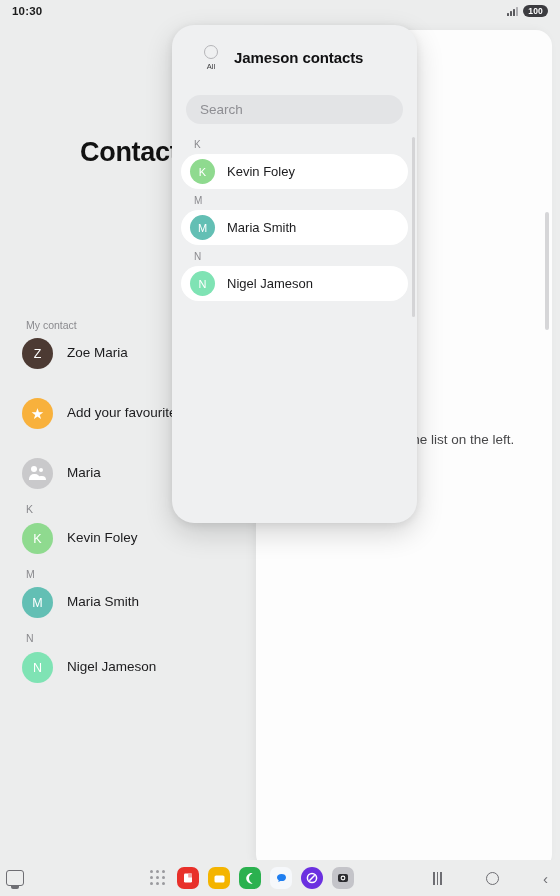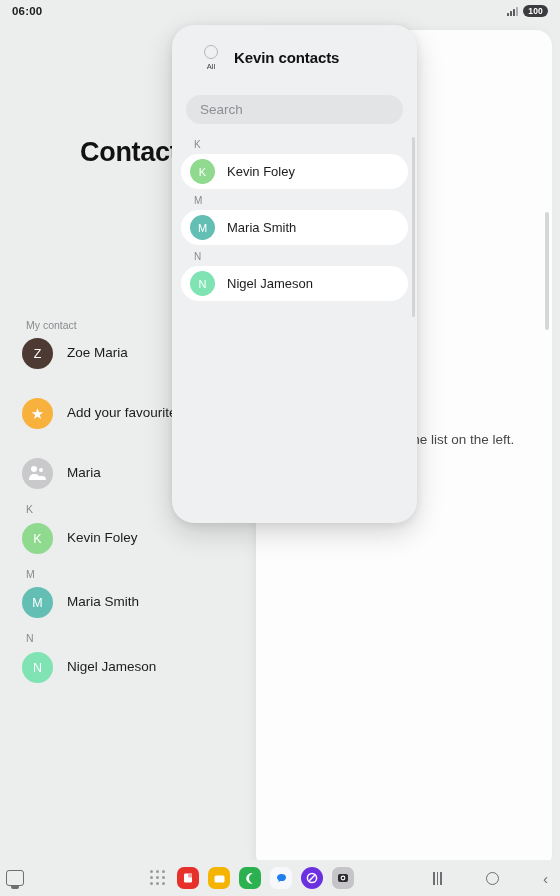--- a/index.html
+++ b/index.html
@@ -164,21 +164,21 @@
   }
   .recents-bars { display: flex; gap: 2px; }
   .recents-bars i { width: 1.6px; height: 13px; background: #6e6e73; }
 </style>
 </head>
 <body>
 
 <div id="screen">
 
   <div id="statusbar">
-    <div id="clock">06:00</div>
+    <div id="clock">10:30</div>
     <div id="status-right">
       <span class="sig">
           <i></i>
           <i></i>
           <i></i>
           <i></i>
         </span>
       <span id="battery">100</span>
     </div>
   </div>
@@ -231,21 +231,21 @@
       </div>
     </div>
   </div>
 
   <div id="dialog">
     <div id="dlg-header">
       <div id="select-all">
         <span class="circle"></span>
         <span class="lbl">All</span>
       </div>
-      <div id="dlg-title">Kevin contacts</div>
+      <div id="dlg-title">Jameson contacts</div>
     </div>
 
     <input id="dlg-search" type="text" placeholder="Search" style="">
 
     <div id="dlg-list">
       <div class="dlg-sec">K</div>
       <div class="dlg-row">
         <div class="avatar" style="background:#8fda8f">K</div>
         <div class="nm">Kevin Foley</div>
       </div>

